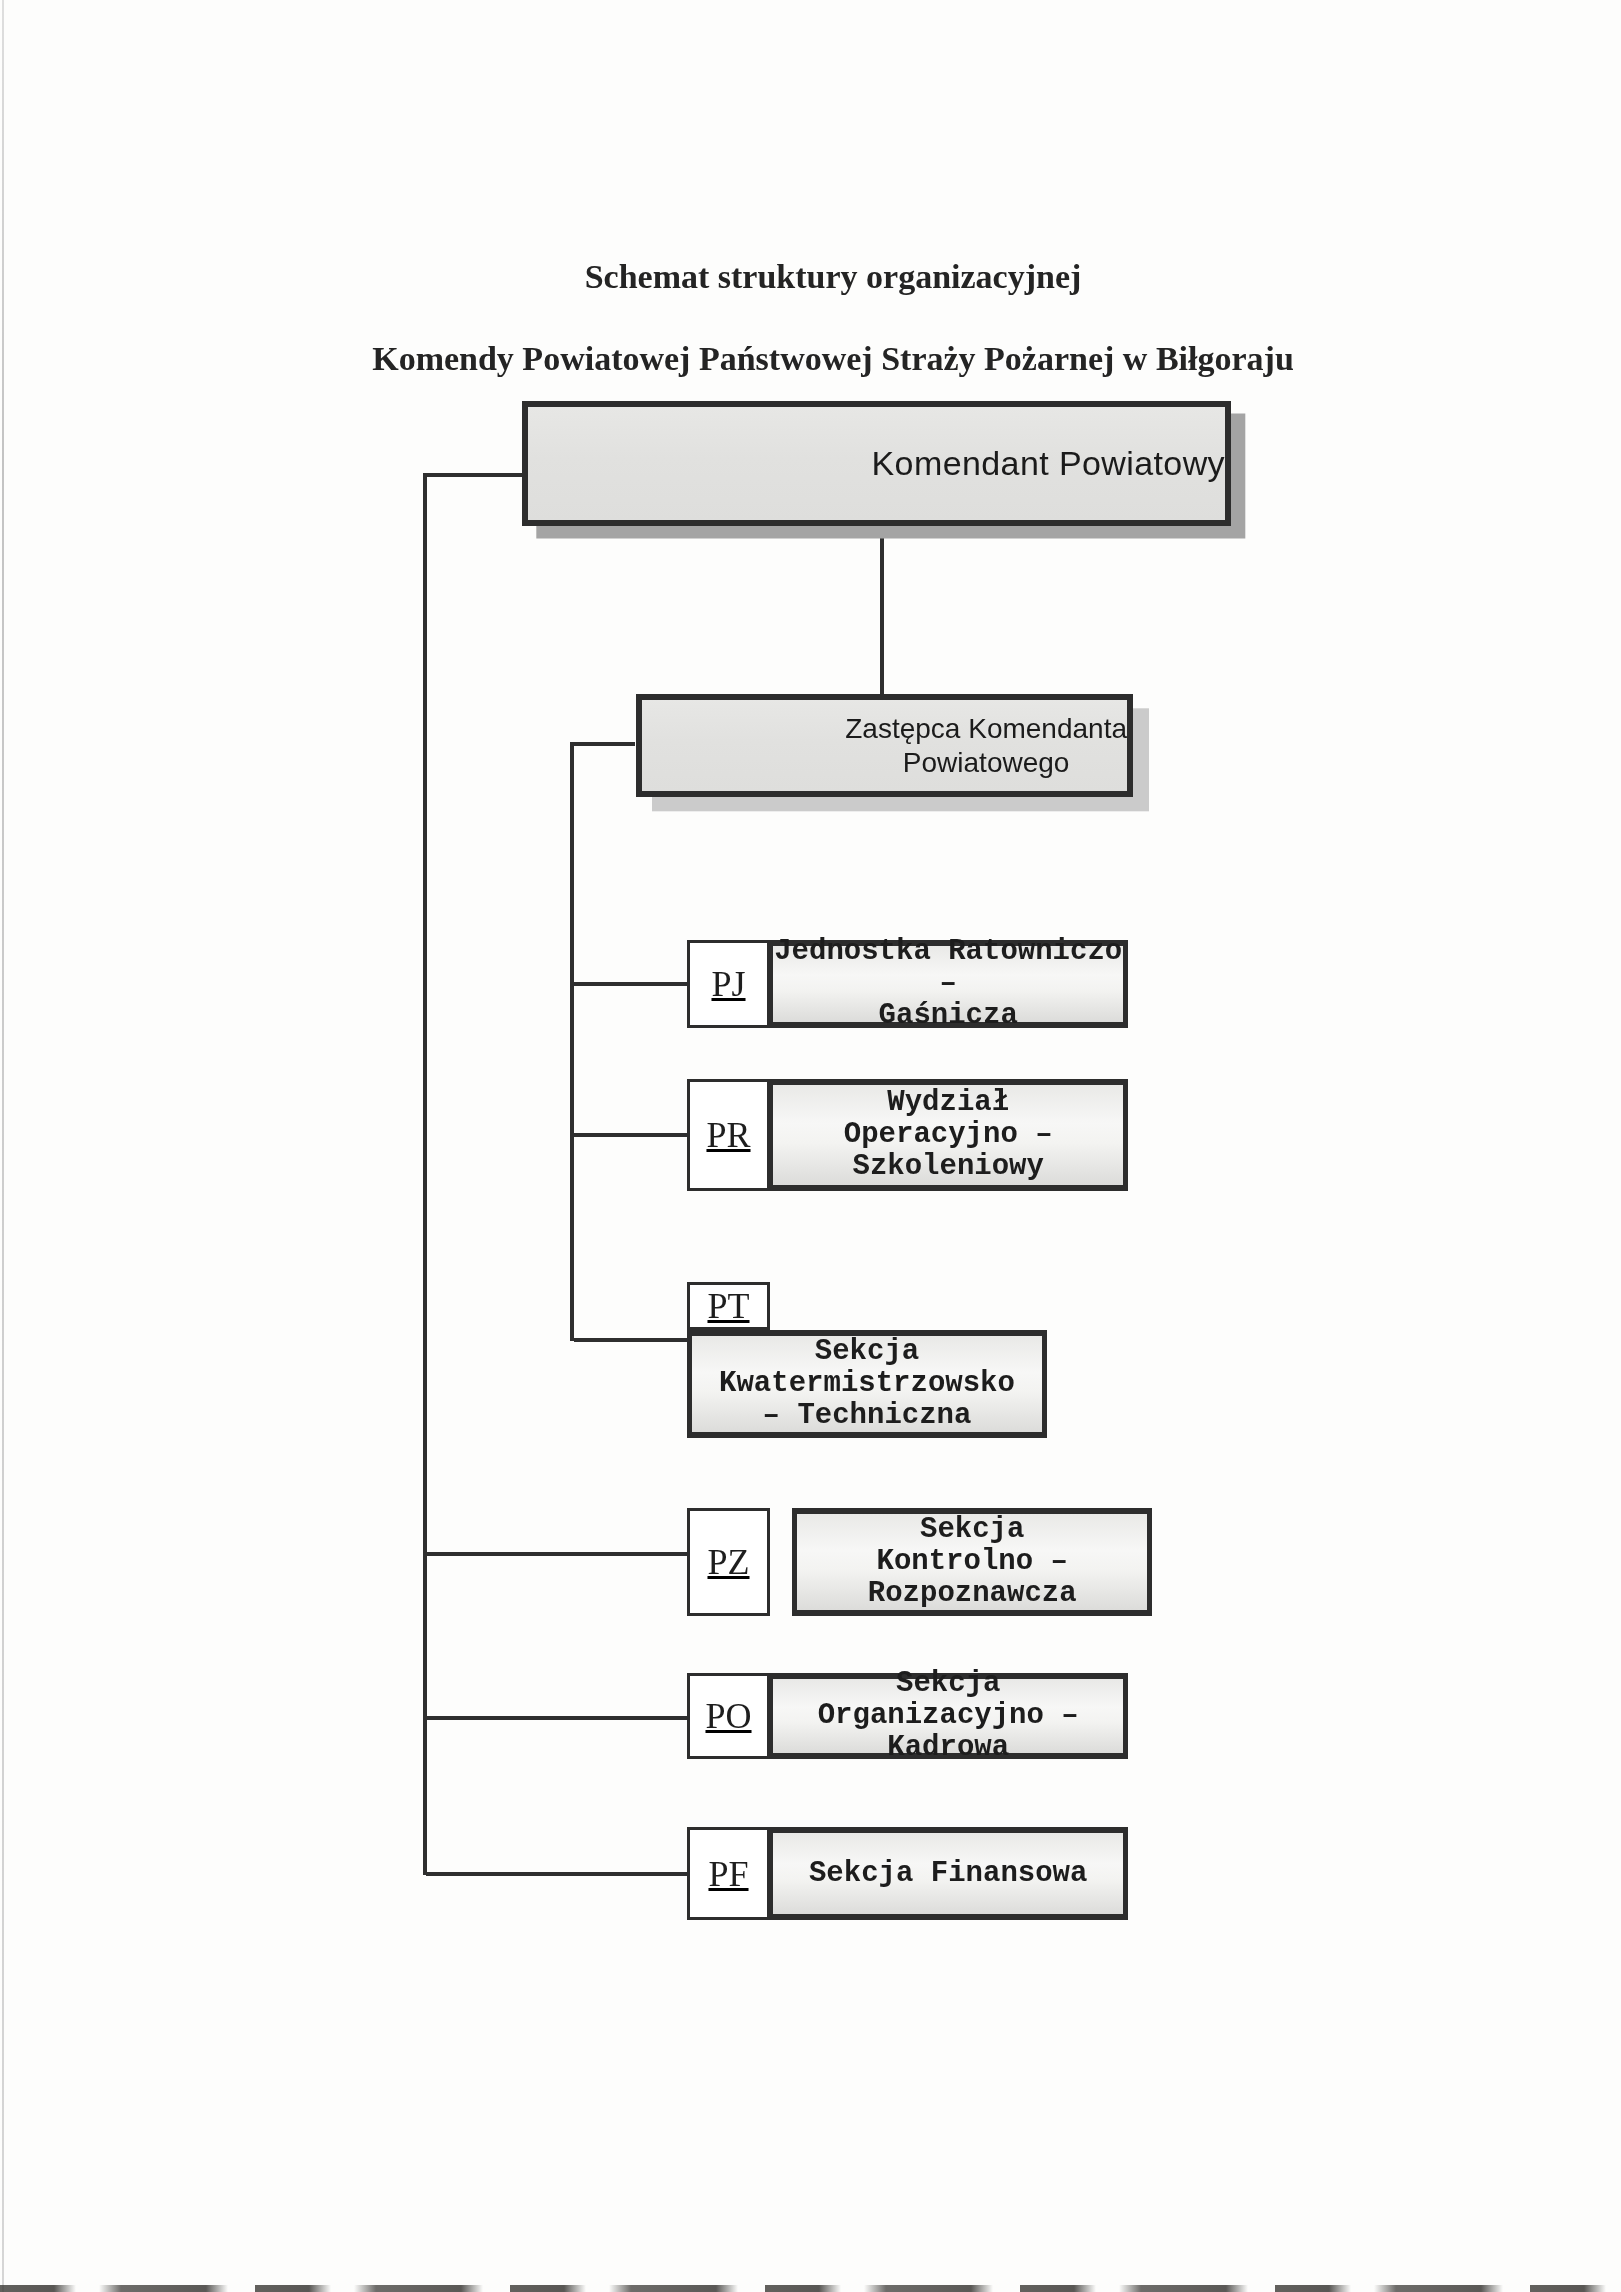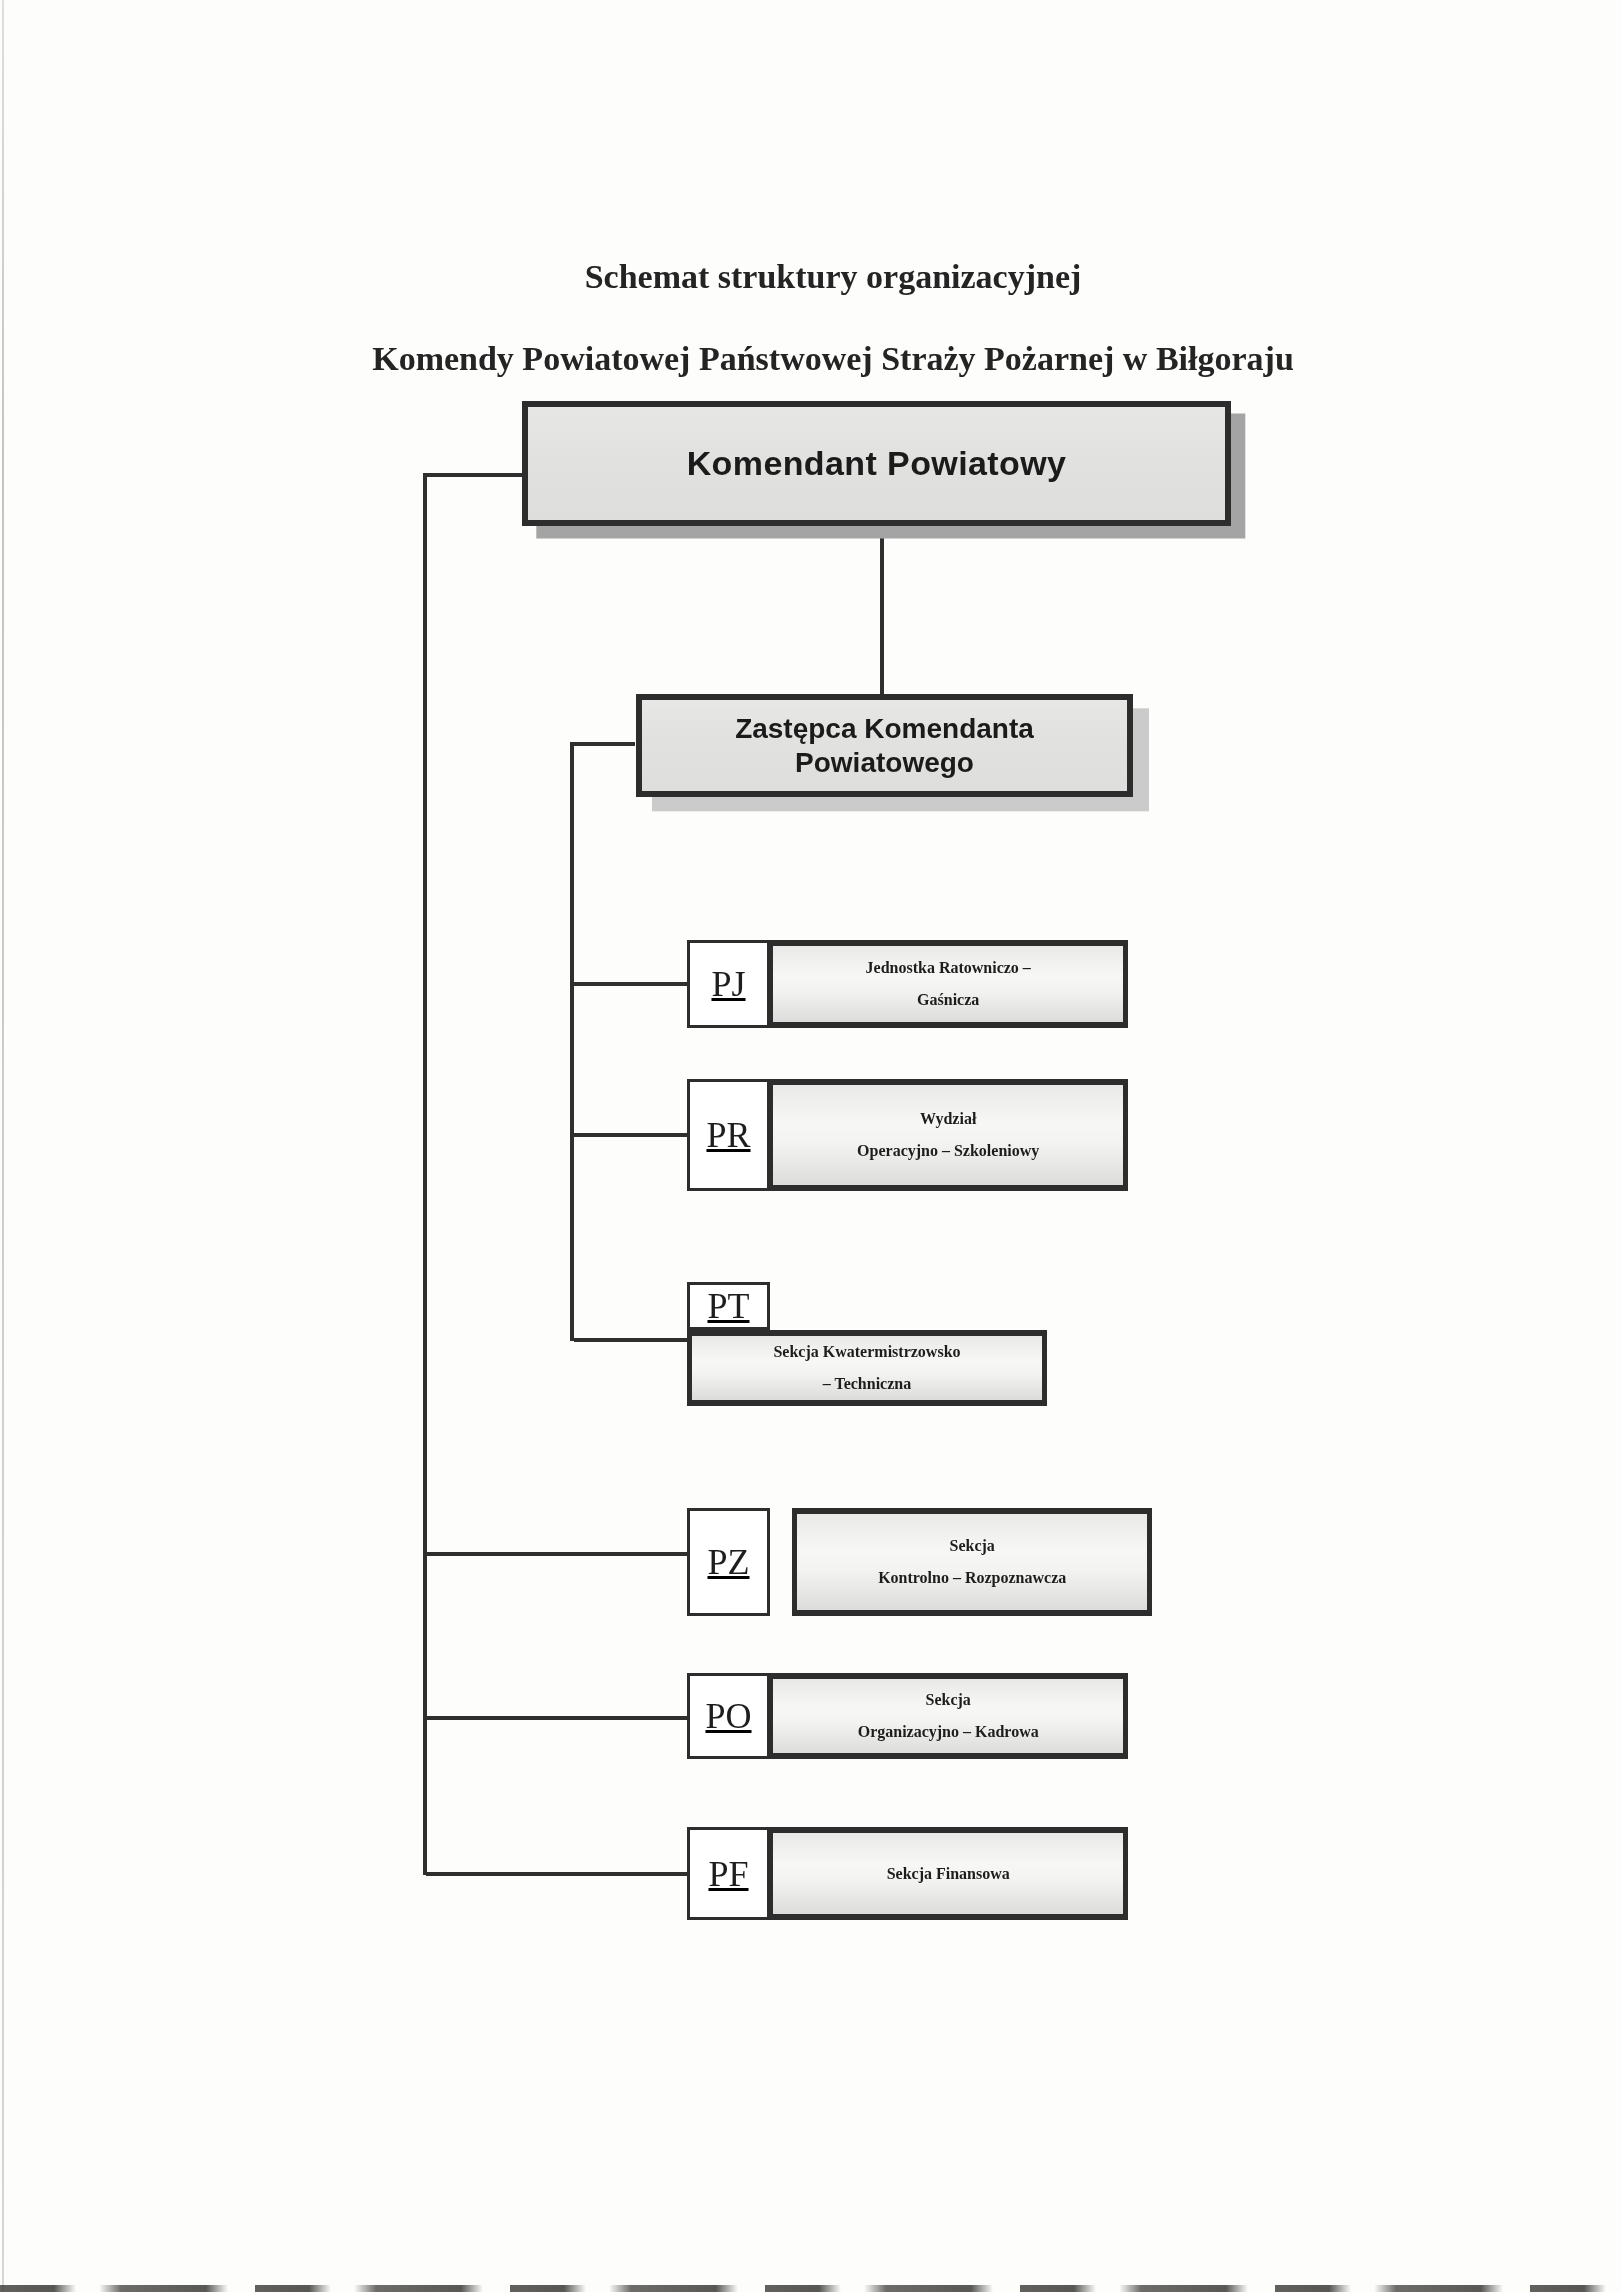--- a/index.html
+++ b/index.html
@@ -30,24 +30,24 @@
     font-weight:bold;font-size:34px;line-height:41px;color:#242424;
     white-space:pre-line;
   }
   
   .line{position:absolute;background:#2f2f2f;z-index:1;}
   
   .box{
     position:absolute;box-sizing:border-box;z-index:2;
     border:6.3px solid #2d2d2d;
     background:linear-gradient(180deg,#e7e7e5 0%,#e1e1df 45%,#dededc 100%);
-    display:flex;align-items:center;justify-content:center;
+    display:flex;align-items:center;justify-content:flex-end;
     text-align:center;
     font-family:"Liberation Sans", sans-serif;
-    font-weight:bold;color:#1b1b1b;
+    font-weight:normal;color:#1b1b1b;
     white-space:pre-line;
   }
   .box.root{
     left:522px;top:401px;width:709px;height:125px;
     font-size:34px;letter-spacing:0.4px;
     box-shadow:14.3px 12.5px 0 0 #a4a4a4;
   }
   .box.deputy{
     left:636px;top:694px;width:497px;height:103px;
     font-size:28px;line-height:34px;
@@ -67,22 +67,22 @@
   .code{
     font-family:"Liberation Serif", serif;
     font-size:36px;color:#1e1e1e;
   }
   .main-box{
     box-sizing:border-box;width:360px;
     border-style:solid;border-color:#2d2d2d;border-width:6.3px 5.4px 6.3px 5.4px;
     background:linear-gradient(180deg,#e9e9e7 0%,#f7f7f6 38%,#f3f3f1 58%,#dcdcda 100%);
     display:flex;align-items:center;justify-content:center;
     text-align:center;white-space:pre-line;
-    font-family:Liberation Serif, serif;
-    font-weight:bold;font-size:16px;line-height:32px;color:#1d1d1d;
+    font-family:Liberation Mono, monospace;
+    font-weight:bold;font-size:29px;line-height:32px;color:#1d1d1d;
   }
 </style>
 </head>
 <body>
 
 <div class="page">
   <div class="artifact-left"></div>
   <div class="artifact-bottom"></div>
 
   <div class="title">

